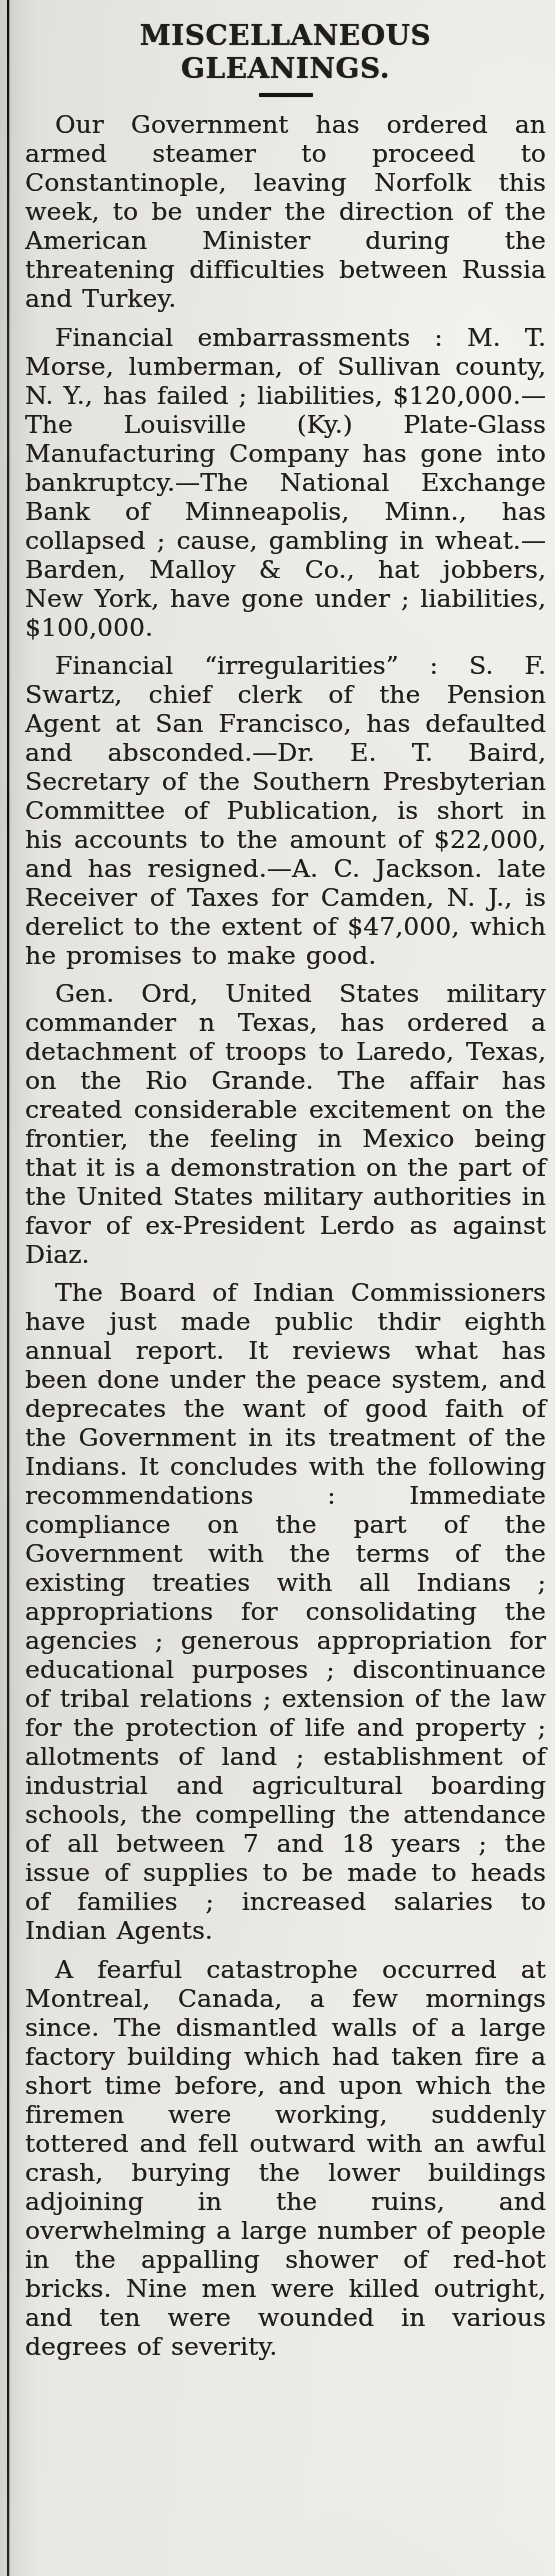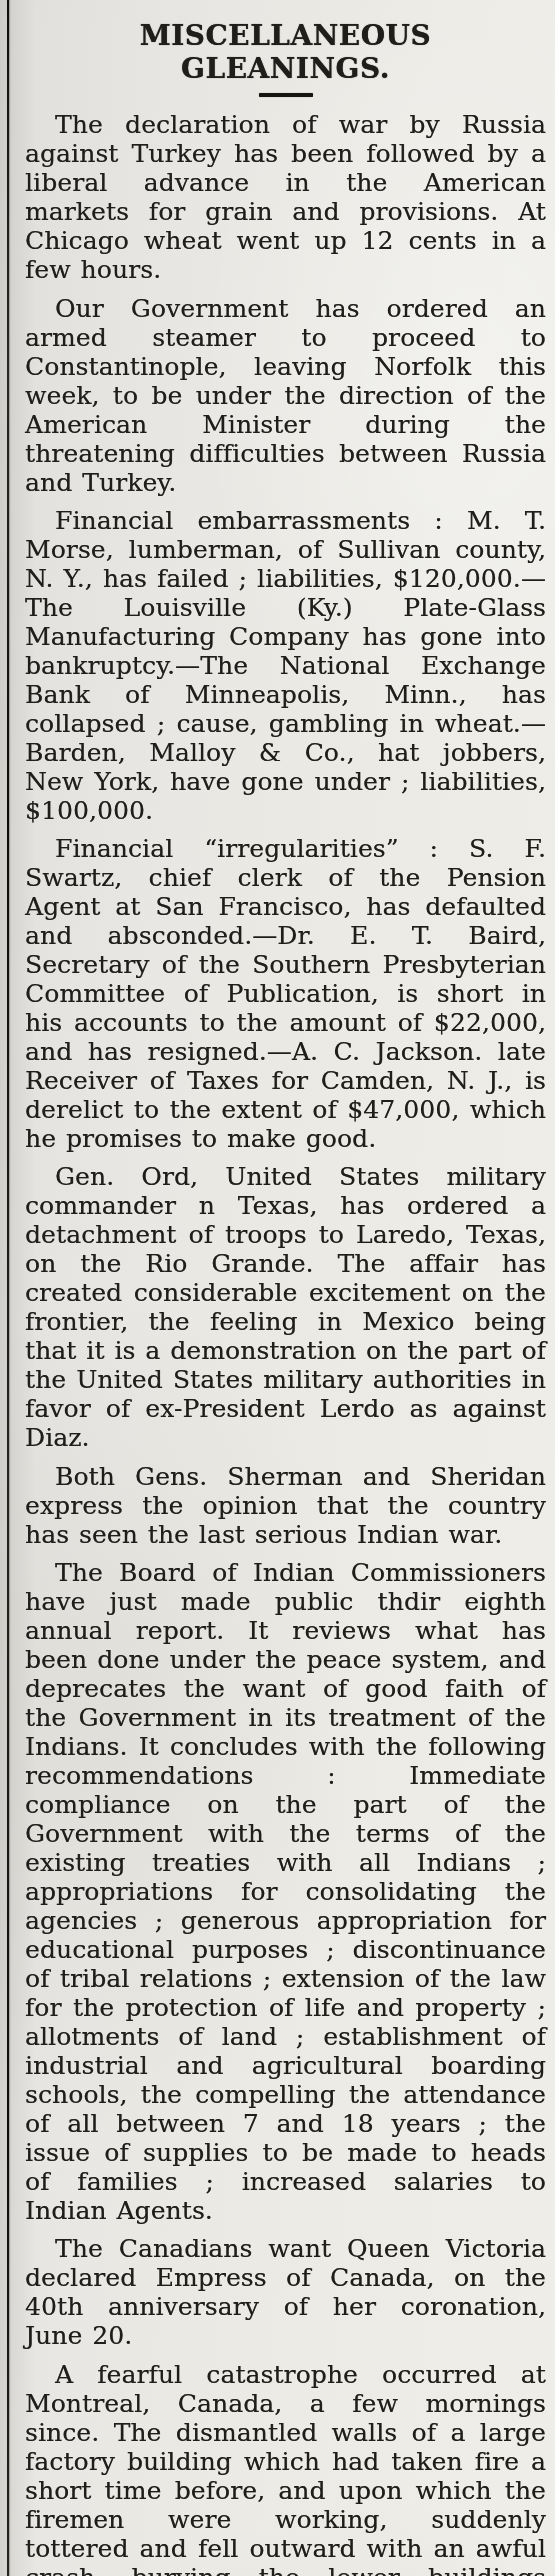--- a/index.html
+++ b/index.html
@@ -80,26 +80,23 @@
 
 <div class="page">
   <div class="column-rule"></div>
 
   <div class="content">
     <h1 class="headline">MISCELLANEOUS GLEANINGS.</h1>
 
     <div class="headline-divider"></div>
 
     <div class="article-body">
-      <p>The declaration of war by Russia against Turkey has been followed by a liberal advance in the American markets for grain and provisions.  At Chicago wheat went up 12 cents in a few hours.</p>
       <p>Our Government has ordered an armed steamer to proceed to Constantinople, leaving Norfolk this week, to be under the direction of the American Minister during the threatening difficulties between Russia and Turkey.</p>
       <p>Financial embarrassments :  M. T. Morse, lumberman, of Sullivan county, N. Y., has failed ; liabilities, $120,000.—The Louisville (Ky.) Plate-Glass Manufacturing Company has gone into bankruptcy.—The National Exchange Bank of Minneapolis, Minn., has collapsed ; cause, gambling in wheat.—Barden, Malloy &amp; Co., hat jobbers, New York, have gone under ; liabilities, $100,000.</p>
       <p>Financial “irregularities” :  S. F. Swartz, chief clerk of the Pension Agent at San Francisco, has defaulted and absconded.—Dr. E. T. Baird, Secretary of the Southern Presbyterian Committee of Publication, is short in his accounts to the amount of $22,000, and has resigned.—A. C. Jackson. late Receiver of Taxes for Camden, N. J., is derelict to the extent of $47,000, which he promises to make good.</p>
       <p>Gen. Ord, United States military commander n Texas, has ordered a detachment of troops to Laredo, Texas, on the Rio Grande.  The affair has created considerable excitement on the frontier, the feeling in Mexico being that it is a demonstration on the part of the United States military authorities in favor of ex-President Lerdo as against Diaz.</p>
-      <p>Both Gens. Sherman and Sheridan express the opinion that the country has seen the last serious Indian war.</p>
       <p>The Board of Indian Commissioners have just made public thdir eighth annual report. It reviews what has been done under the peace system, and deprecates the want of good faith of the Government in its treatment of the Indians.  It concludes with the following recommendations :  Immediate compliance on the part of the Government with the terms of the existing treaties with all Indians ; appropriations for consolidating the agencies ; generous appropriation for educational purposes ; discontinuance of tribal relations ; extension of the law for the protection of life and property ; allotments of land ; establishment of industrial and agricultural boarding schools, the compelling the attendance of all between 7 and 18 years ; the issue of supplies to be made to heads of families ; increased salaries to Indian Agents.</p>
-      <p>The Canadians want Queen Victoria declared Empress of Canada, on the 40th anniversary of her coronation, June 20.</p>
       <p>A fearful catastrophe occurred at Montreal, Canada, a few mornings since.  The dismantled walls of a large factory building which had taken fire a short time before, and upon which the firemen were working, suddenly tottered and fell outward with an awful crash, burying the lower buildings adjoining in the ruins, and overwhelming a large number of people in the appalling shower of red-hot bricks.  Nine men were killed outright, and ten were wounded in various degrees of severity.</p>
 
     </div>
   </div>
 </div>
 
 
 </body></html>

